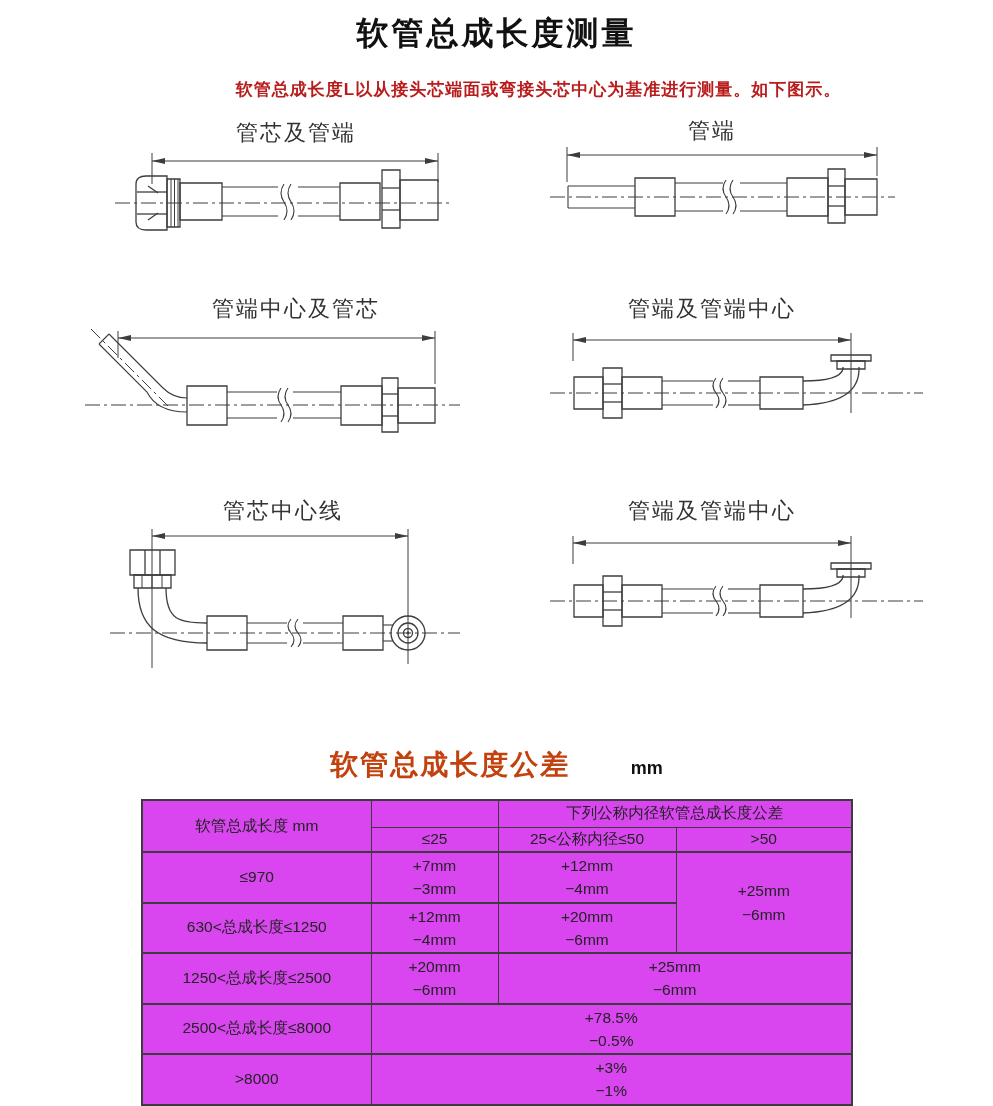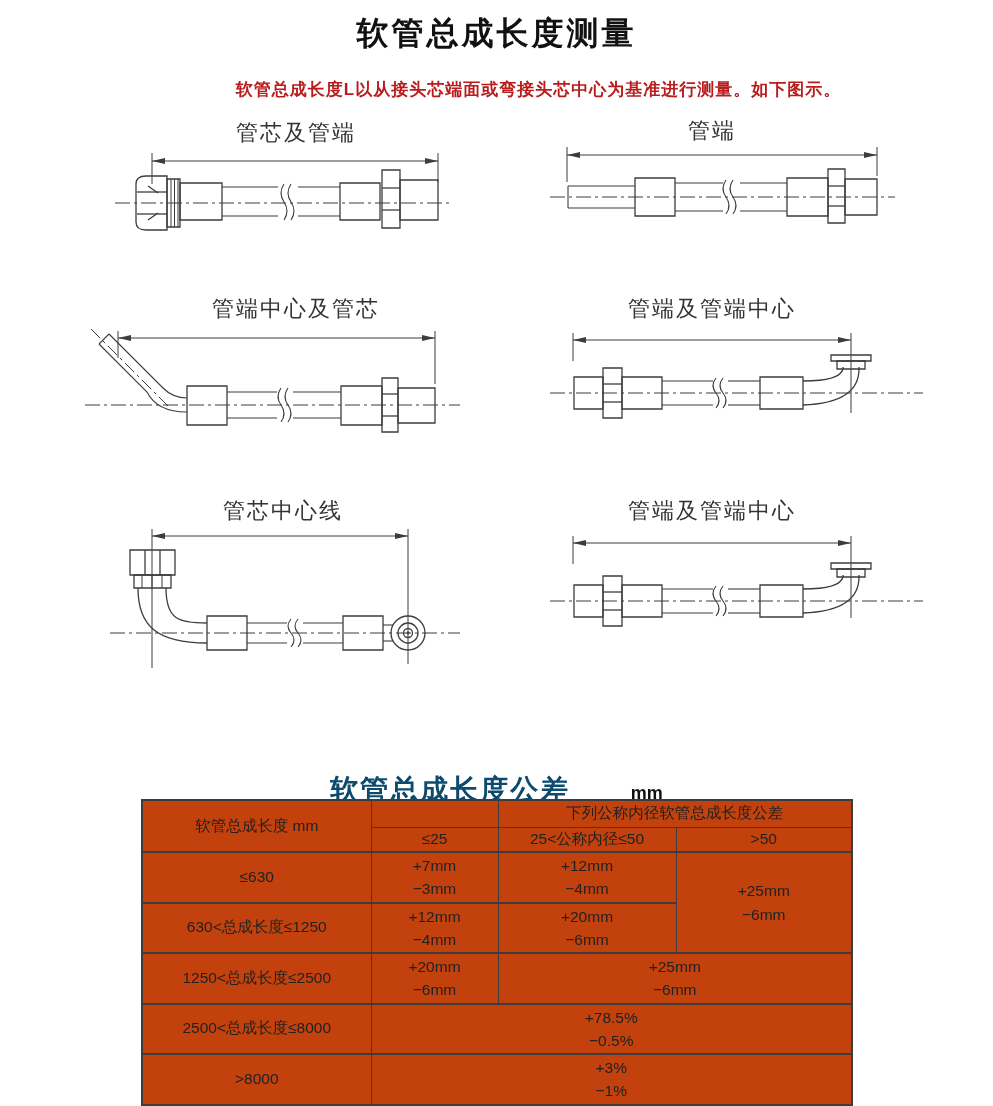--- a/index.html
+++ b/index.html
@@ -7,24 +7,24 @@
   .page{position:relative;width:923px;height:1106px;background:#ffffff;overflow:hidden;}
   .page-title{position:absolute;top:12px;left:0;width:993px;text-align:center;
     font-size:32px;font-weight:bold;letter-spacing:3px;color:#111;}
   .intro{position:absolute;top:78px;left:0;width:993px;text-align:center;
     font-size:17px;font-weight:bold;letter-spacing:1px;color:#b91c1c;margin-left:42px;}
   .dlabel{position:absolute;width:360px;text-align:center;
     font-family:"DejaVu Serif",serif;font-size:22px;color:#333;letter-spacing:2px;}
   .dwg{position:absolute;}
   .dwg path,.dwg rect,.dwg line,.dwg circle{vector-effect:non-scaling-stroke;}
   .tol-title-row{position:absolute;top:746px;left:0;width:993px;text-align:center;}
-  .tol-title{display:inline-block;font-size:28px;font-weight:bold;letter-spacing:2px;color:#0c4a6e;vertical-align:baseline;margin-top:25px;}
+  .tol-title{display:inline-block;font-size:28px;font-weight:bold;letter-spacing:2px;color:#c2410c;vertical-align:baseline;}
   .tol-unit{display:inline-block;font-size:18px;font-weight:bold;color:#111;margin-left:56px;vertical-align:baseline;}
   table.tol{position:absolute;left:141px;top:799px;border-collapse:collapse;table-layout:fixed;
-    border:2px solid #3c3c3c;background:#c2410c;}
+    border:2px solid #3c3c3c;background:#d946ef;}
   table.tol td{border:1px solid #3c3c3c;text-align:center;vertical-align:middle;
     font-size:15.5px;color:#222;padding:1px 2px;}
   table.tol td.thick{border-top:2px solid #3c3c3c;}
   table.tol .v{display:block;line-height:1.5;}
   .redge{position:absolute;left:988px;top:0;width:3px;height:1106px;background:#555;}
 </style>
 </head>
 <body>
 
 <div class="page">
@@ -265,21 +265,21 @@
       <td rowspan="2">软管总成长度  mm</td>
       <td></td>
       <td colspan="2">下列公称内径软管总成长度公差</td>
     </tr>
     <tr style="height:25px">
       <td>≤25</td>
       <td>25&lt;公称内径≤50</td>
       <td>&gt;50</td>
     </tr>
     <tr style="height:47px">
-      <td class="thick">≤630</td>
+      <td class="thick">≤970</td>
       <td class="thick">
         <span class="v">+7mm</span>
         <span class="v">−3mm</span>
       </td>
       <td class="thick">
         <span class="v">+12mm</span>
         <span class="v">−4mm</span>
       </td>
       <td class="thick" rowspan="2">
         <span class="v">+25mm</span>

